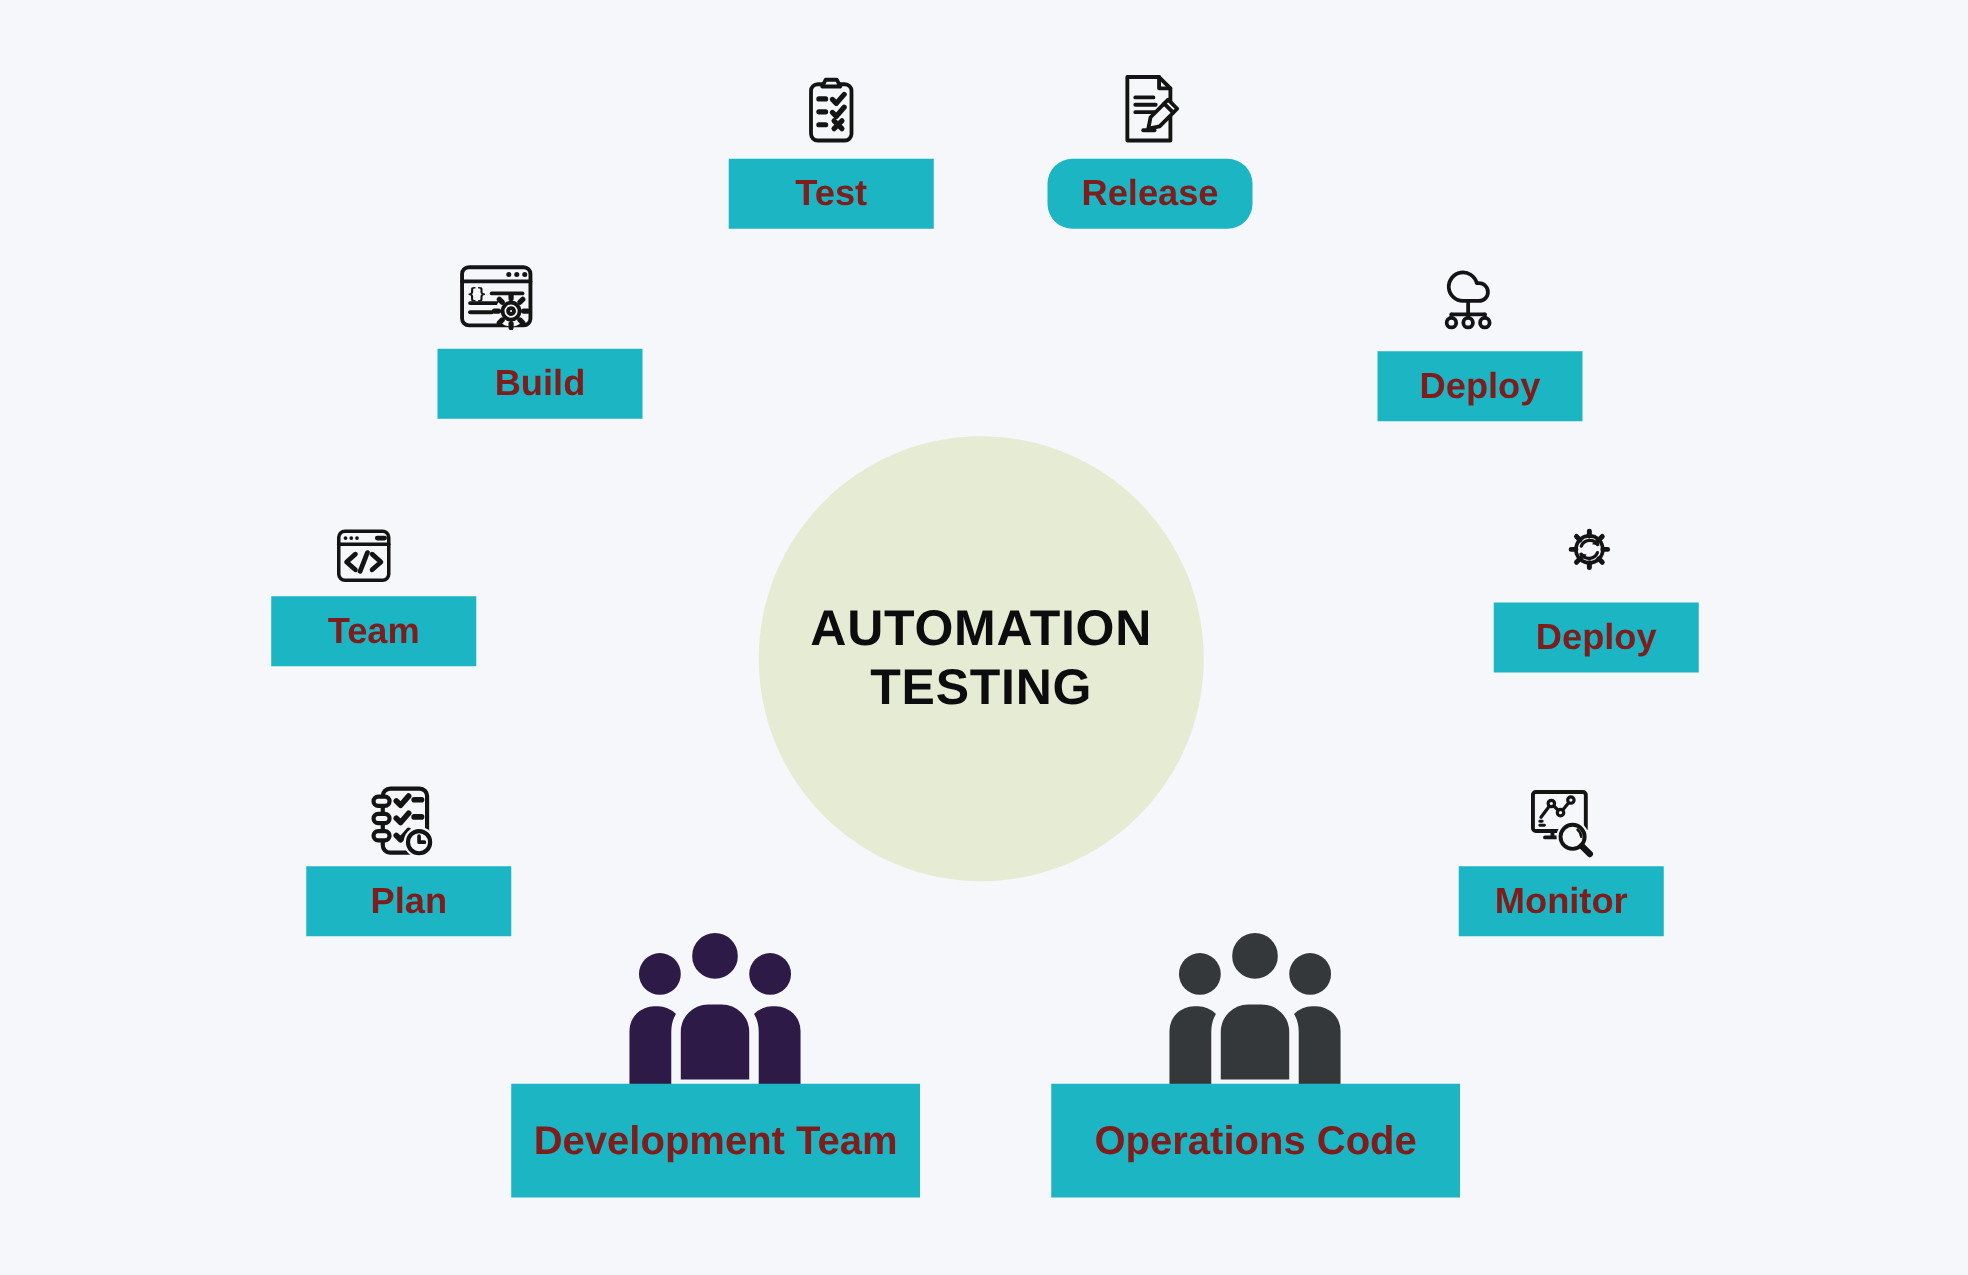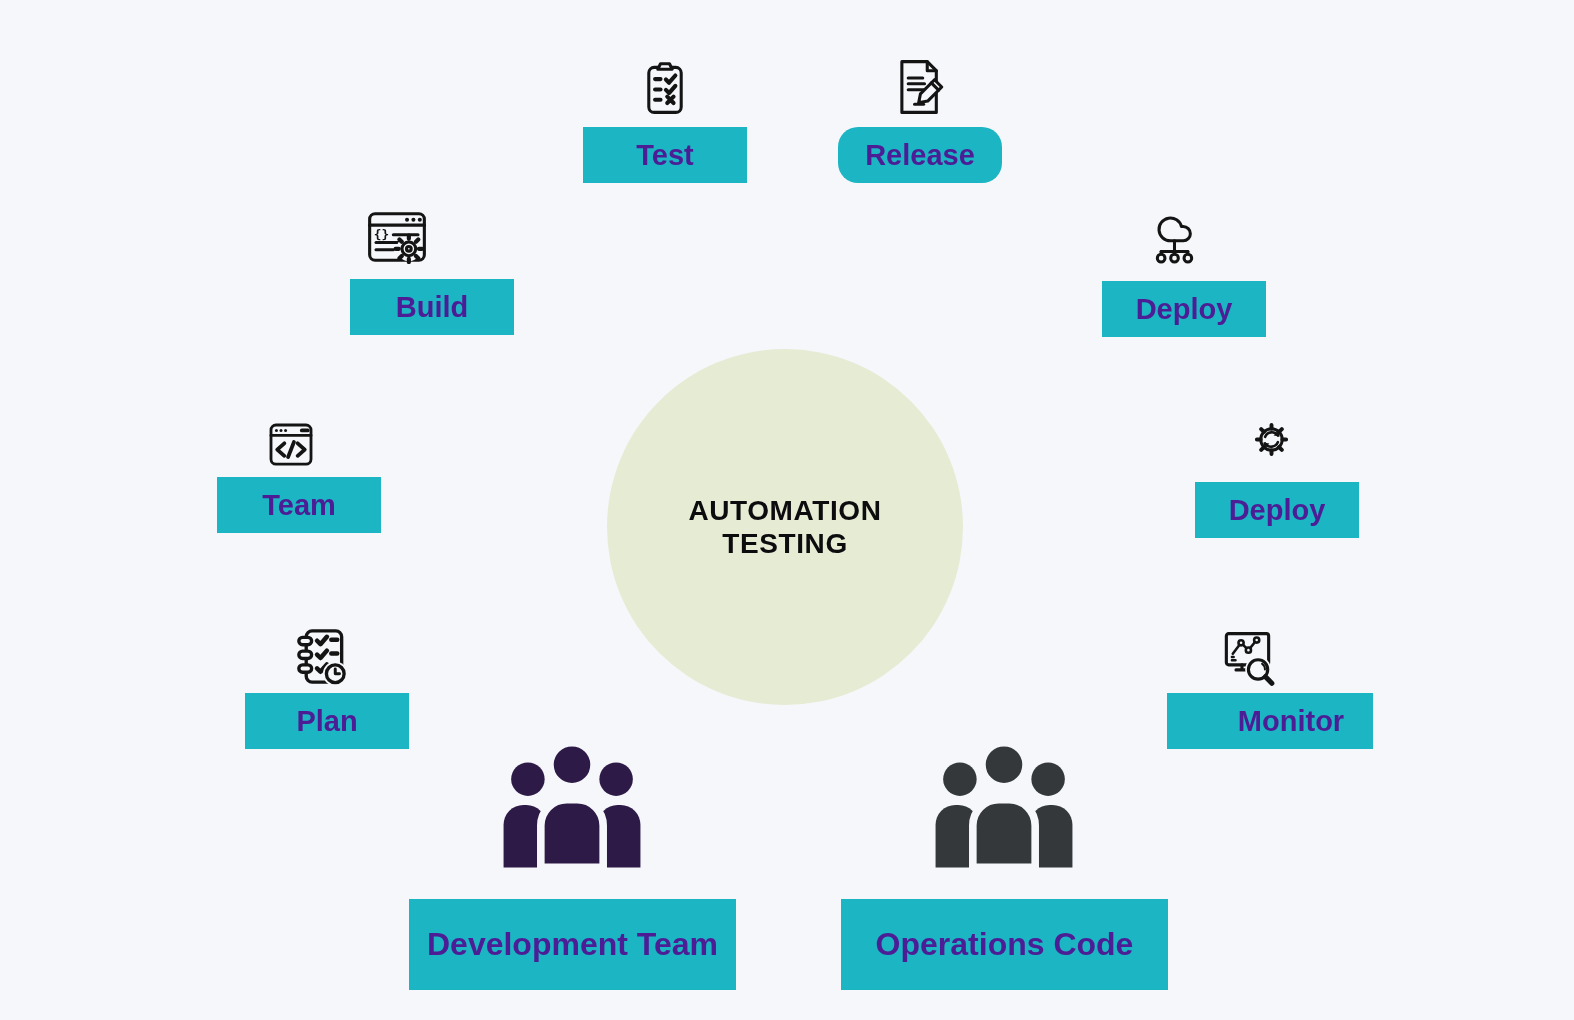--- a/index.html
+++ b/index.html
@@ -8,38 +8,38 @@
     background:#f5f7fb;
     font-family:"Liberation Sans", sans-serif;
   }
   .abs{position:absolute;}
   
   #center-circle{
     left:607px;top:349px;width:356px;height:356px;border-radius:50%;
     background:#e5ecd3;display:flex;flex-direction:column;align-items:center;justify-content:center;
   }
   .title-line{
-    font-size:28px;font-weight:800;color:#0c0c0e;letter-spacing:.6px;line-height:1.18;text-align:center;
+    font-size:40px;font-weight:800;color:#0c0c0e;letter-spacing:.6px;line-height:1.18;text-align:center;
   }
   
   .chip{
-    background:#1cb5c3;color:#4c1d95;font-weight:bold;
+    background:#1cb5c3;color:#7f1d1d;font-weight:bold;
     display:flex;align-items:center;justify-content:center;
   }
   .stage-chip{width:164px;height:56px;font-size:29px;}
-  .team-chip{width:327px;height:91px;font-size:32px;margin-top:32px;}
+  .team-chip{width:327px;height:91px;font-size:32px;}
   
   #chip-test{left:583px;top:127px;}
   #chip-release{left:838px;top:127px;border-radius:20px;}
   #chip-build{left:320px;top:279px;margin-left:30px;}
   #chip-deploy{left:1102px;top:281px;}
   #chip-code{left:217px;top:477px;}
   #chip-operate{left:1195px;top:482px;}
   #chip-plan{left:245px;top:693px;}
-  #chip-monitor{left:1167px;top:693px;padding-left:42px;}
+  #chip-monitor{left:1167px;top:693px;}
   #chip-development{left:409px;top:867px;}
   #chip-operations{left:841px;top:867px;}
   
   #icon-test{left:638px;top:60px;width:54px;height:58px;}
   #icon-release{left:892px;top:58px;width:56px;height:58px;}
   #icon-build{left:366px;top:210px;width:62px;height:54px;}
   #icon-deploy{left:1146px;top:211px;width:57px;height:56px;}
   #icon-code{left:266px;top:421px;width:50px;height:48px;}
   #icon-operate{left:1244px;top:412px;width:55px;height:55px;}
   #icon-plan{left:290px;top:626px;width:60px;height:63px;}

